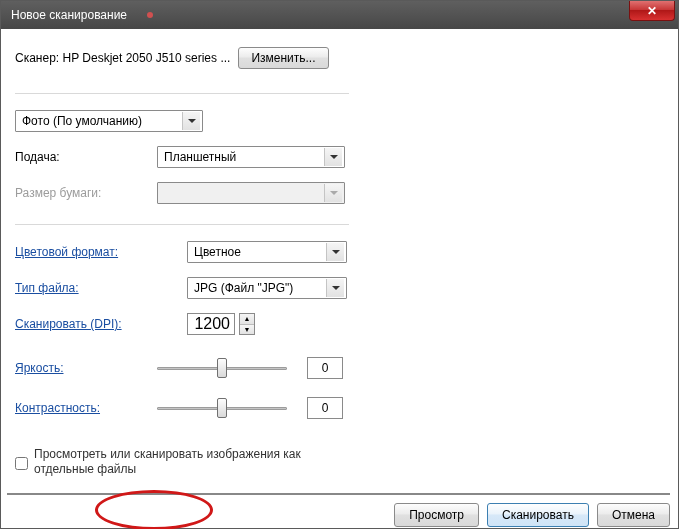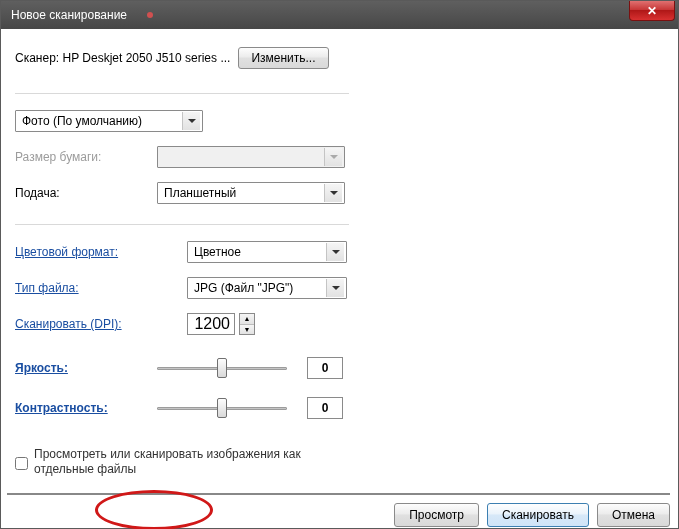--- a/index.html
+++ b/index.html
@@ -89,21 +89,21 @@
     display: flex; flex-direction: column; margin-left: 4px;
     border: 1px solid #8a8a8a; width: 16px;
   }
   .num-input .spin div {
     flex: 1; background: linear-gradient(to bottom,#f5f5f5,#e2e2e2);
     display: flex; align-items:center; justify-content:center;
     font-size: 7px; cursor: pointer;
   }
   .num-input .spin div:first-child { border-bottom: 1px solid #bcbcbc; }
   .slider-row {
-    display: flex; align-items: center; margin-bottom: 18px; font-weight: bold;
+    display: flex; align-items: center; margin-bottom: 18px;
   }
   .slider-row .lbl { width: 142px; color: #000; text-decoration: underline; color: #1a4ea1; cursor:pointer;}
   .slider-wrap { width: 130px; position: relative; height: 22px; display:flex; align-items:center; }
   .slider-track { width: 100%; height: 3px; background: #c4c4c4; border: 1px solid #9c9c9c; border-radius:1px; }
   .slider-thumb {
     position: absolute; left: 50%; transform: translateX(-50%);
     width: 10px; height: 20px;
     background: linear-gradient(to bottom,#fdfdfd,#d9d9d9);
     border:1px solid #707070; border-radius: 2px;
     cursor: pointer;
@@ -178,31 +178,31 @@
       <hr class="sep">
 
       <div class="form-row">
         <div class="select">
           <span>Фото (По умолчанию)</span>
           <span class="arrow"></span>
         </div>
       </div>
 
       <div class="form-row">
+        <span class="lbl">Подача:</span>
+        <div class="select">
+          <span>Планшетный</span>
+          <span class="arrow"></span>
+        </div>
+      </div>
+
+      <div class="form-row">
         <span class="lbl disabled">Размер бумаги:</span>
         <div class="select disabled">
           <span></span>
-          <span class="arrow"></span>
-        </div>
-      </div>
-
-      <div class="form-row">
-        <span class="lbl">Подача:</span>
-        <div class="select">
-          <span>Планшетный</span>
           <span class="arrow"></span>
         </div>
       </div>
 
       <hr class="sep">
 
       <div class="form-row">
         <span class="lbl link">Цветовой формат:</span>
         <div class="select short">
           <span>Цветное</span>

